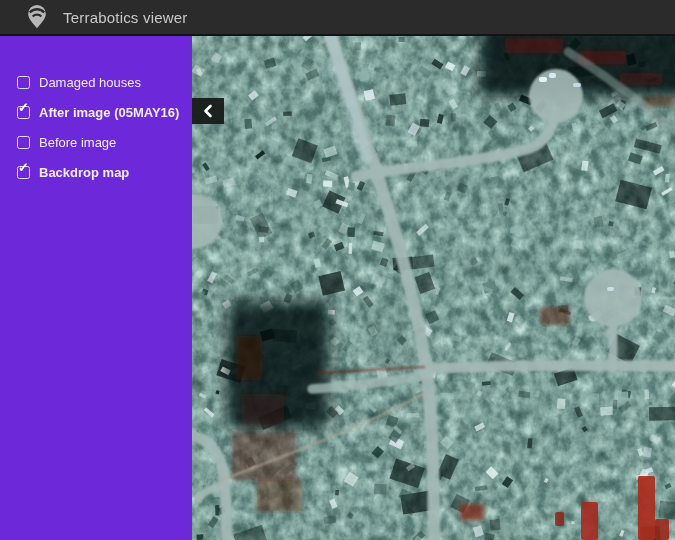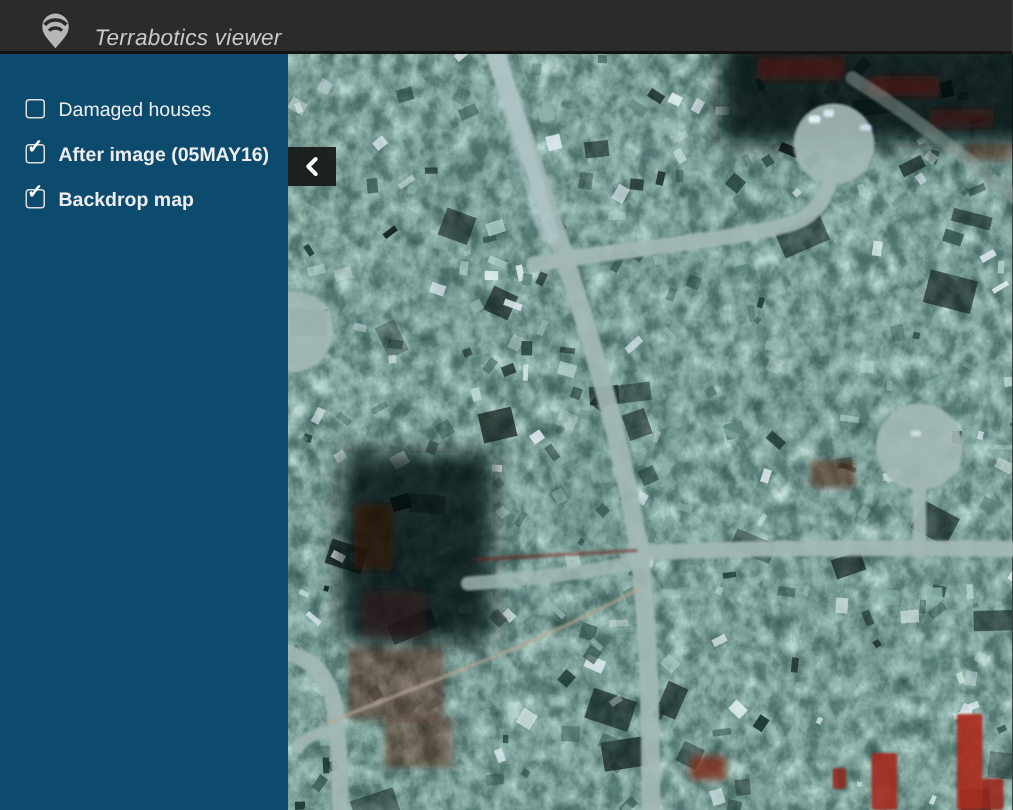--- a/index.html
+++ b/index.html
@@ -1,27 +1,27 @@
 <!DOCTYPE html>
 <html><head>
 <meta charset="utf-8">
 <style>
   html,body{margin:0;padding:0;background:#111;}
   .app{position:relative;width:675px;height:540px;background:#232323;overflow:hidden;
        font-family:"Liberation Sans",sans-serif;}
 
   
   .hdr{position:absolute;top:0;left:0;width:675px;height:36px;background:#2b2b2b;
-       border-bottom:2px solid #131313;box-sizing:border-box;display:flex;align-items:flex-end;font-style:italic;}
+       border-bottom:2px solid #131313;box-sizing:border-box;display:flex;align-items:center;}
   .logo{margin-left:23px;width:27px;height:27px;flex:none;display:flex;align-items:center;justify-content:center;}
   .title{margin-left:13px;font-size:15px;color:#c9c9c9;letter-spacing:.2px;}
 
   
-  .side{position:absolute;top:36px;left:0;width:192px;height:504px;background:#0c4a6e;
-        padding-top:25px;box-sizing:border-box;}
+  .side{position:absolute;top:36px;left:0;width:192px;height:504px;background:#6d28d9;
+        padding-top:35px;box-sizing:border-box;}
   .row{display:flex;align-items:center;height:22px;margin:0 0 8px 17px;cursor:pointer;}
   .cb{position:relative;width:11px;height:11px;border:1.6px solid #dcdcdc;border-radius:2.5px;
       margin-right:9px;flex:none;}
   .tick{position:absolute;left:0;top:-6px;font-size:13px;font-weight:700;color:#fff;line-height:1;}
   .lbl{font-size:13px;color:#ededed;}
   .row.checked .lbl{font-weight:700;text-align:right;}
 
   
   .map{position:absolute;top:36px;left:192px;width:483px;height:504px;background:#0f1d1a;
        overflow:hidden;cursor:grab;}
@@ -55,20 +55,26 @@
       <span class="lbl">Damaged houses</span>
     </div>
 
     <div class="row checked">
       <span class="cb">
           <span class="tick">✓</span>
         </span>
       <span class="lbl">After image (05MAY16)</span>
     </div>
 
+    <div class="row">
+      <span class="cb">
+          <span class="tick"></span>
+        </span>
+      <span class="lbl">Before image</span>
+    </div>
 
     <div class="row checked">
       <span class="cb">
           <span class="tick">✓</span>
         </span>
       <span class="lbl">Backdrop map</span>
     </div>
 
   </div>
 

